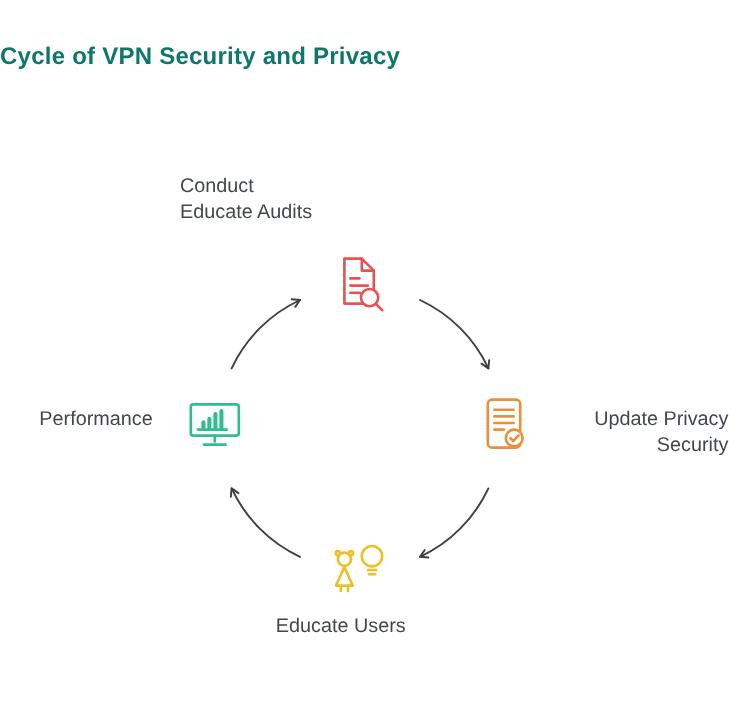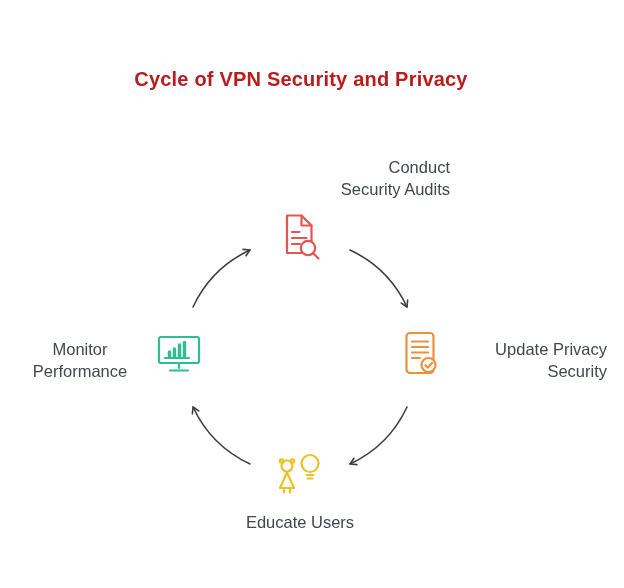--- a/index.html
+++ b/index.html
@@ -7,38 +7,38 @@
   .canvas {
     position: relative;
     width: 624px;
     height: 588px;
     background: #ffffff;
     font-family: "Liberation Sans", sans-serif;
     overflow: hidden;
   }
   .title {
     position: absolute;
-    left: 0; top: 68px;
+    left: 0; top: 36px;
     width: 602px;
-    text-align: center;
+    text-align: left;
     font-size: 20px;
     font-weight: bold;
     letter-spacing: 0.2px;
-    color: #b91c1c;
+    color: #0f766e;
   }
   .arrows { position: absolute; left: 0; top: 0; }
   .label {
     position: absolute;
     font-size: 16.5px;
     line-height: 22px;
     color: #42474d;
   }
-  .label-top    { left: 150px; top: 156px; width: 300px; text-align: right; }
+  .label-top    { left: 150px; top: 144px; width: 300px; text-align: left; }
   .label-right  { left: 457px; top: 338px; width: 150px; text-align: right; }
-  .label-bottom { left: 150px; top: 511px; width: 300px; text-align: center; }
+  .label-bottom { left: 134px; top: 511px; width: 300px; text-align: center; }
   .label-left   { left: 4px;   top: 338px; width: 152px; text-align: center; }
   .icon { position: absolute; }
   .icon-top    { left: 275px; top: 212px; }
   .icon-right  { left: 396px; top: 329px; }
   .icon-bottom { left: 270px; top: 450px; }
   .icon-left   { left: 153px; top: 329px; }
 </style>
 </head>
 <body>
 
@@ -55,21 +55,21 @@
     <g fill="none" stroke="#3f3f3f" stroke-width="1.6" stroke-linecap="round">
       <path d="M350 250 A118 118 0 0 1 407 307" marker-end="url(#ah)"></path>
       <path d="M407 407 A118 118 0 0 1 350 464" marker-end="url(#ah)"></path>
       <path d="M250 464 A118 118 0 0 1 193 407" marker-end="url(#ah)"></path>
       <path d="M193 307 A118 118 0 0 1 250 250" marker-end="url(#ah)"></path>
     </g>
   </svg>
 
   <div class="label label-top">
     <div>Conduct</div>
-    <div>Security Audits</div>
+    <div>Educate Audits</div>
   </div>
   <svg class="icon icon-top" viewBox="0 0 48 50" width="48" height="50">
     <g fill="none" stroke="#e25555" stroke-width="2.2" stroke-linecap="round" stroke-linejoin="round">
       <path d="M12 3.5 H26.5 L36.5 13.5 V41 H12 Z"></path>
       <path d="M26.5 3.5 V13.5 H36.5"></path>
       <path d="M17 20 H24.5"></path>
       <path d="M17 26 H31.5"></path>
       <path d="M17 32 H25"></path>
       <circle cx="33" cy="36" r="7.2" fill="#ffffff"></circle>
       <path d="M38.2 41.2 L43.5 46.5"></path>
@@ -103,21 +103,20 @@
       <path d="M17 22.5 L10 38 H24 Z"></path>
       <path d="M14 38.5 V42.5"></path>
       <path d="M20 38.5 V42.5"></path>
       <circle cx="40" cy="13.5" r="8.5"></circle>
       <path d="M36.5 25 H43.5"></path>
       <path d="M37.5 28.5 H42.5"></path>
     </g>
   </svg>
 
   <div class="label label-left">
-    <div>Monitor</div>
     <div>Performance</div>
   </div>
   <svg class="icon icon-left" viewBox="0 0 52 50" width="52" height="50">
     <g fill="none" stroke="#2fbf8f" stroke-width="2.2" stroke-linecap="round" stroke-linejoin="round">
       <rect x="6" y="8" width="40" height="26" rx="2"></rect>
       <path d="M12 29 H36"></path>
       <path d="M16.5 28 V23" stroke-width="3.4"></path>
       <path d="M21.5 28 V20" stroke-width="3.4"></path>
       <path d="M26.5 28 V16" stroke-width="3.4"></path>
       <path d="M31.5 28 V13.5" stroke-width="3.4"></path>

